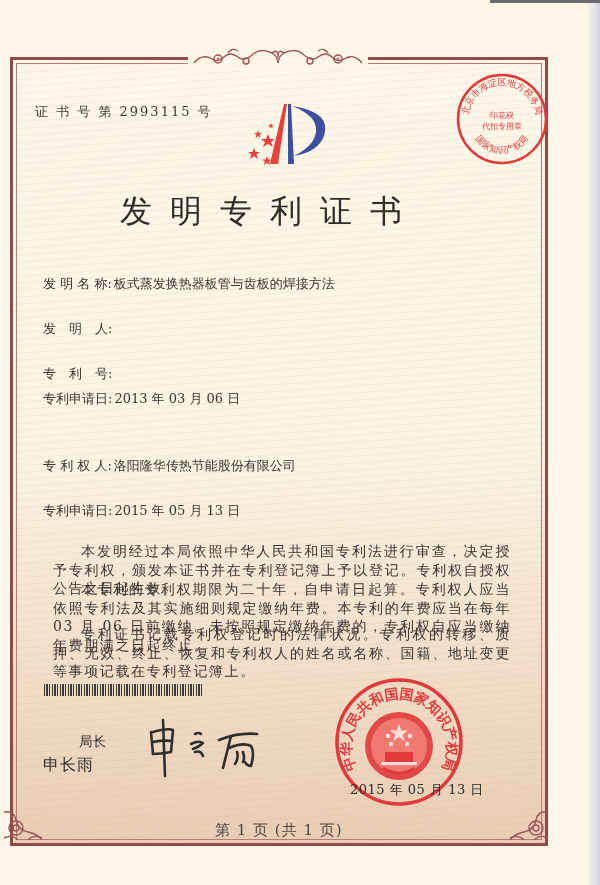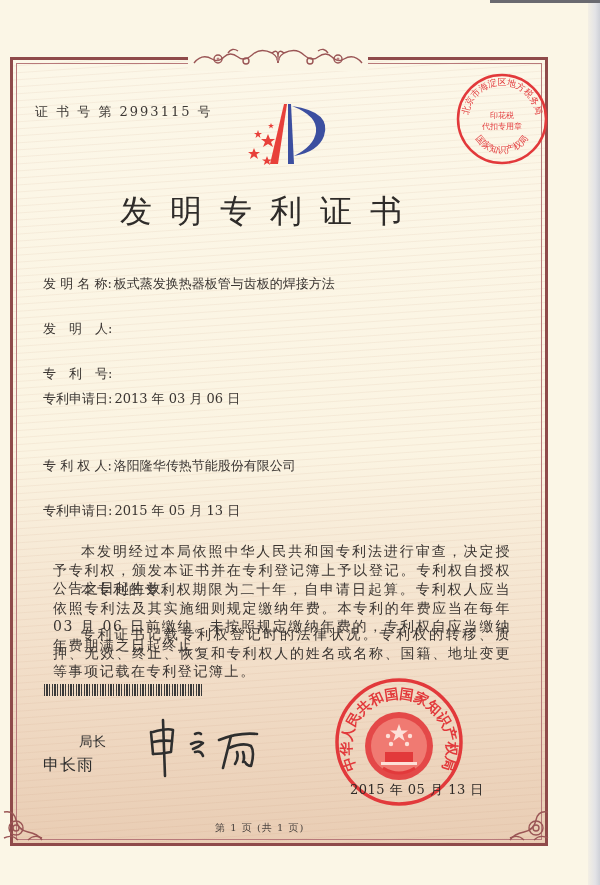--- a/index.html
+++ b/index.html
@@ -95,21 +95,21 @@
       font-size: 16px; color: #2d2d2d; letter-spacing: 1px;
     }
     .signature { position: absolute; left: 145px; top: 712px; width: 120px; height: 70px; }
     .official-seal { position: absolute; left: 333px; top: 676px; width: 132px; height: 132px; }
     .seal-date {
       position: absolute; left: 350px; top: 781px;
       font-size: 13px; color: #2f2b28; letter-spacing: 0.5px;
     }
     .page-num {
       position: absolute; left: 215px; top: 821px;
-      font-size: 10px; color: #4c4541; letter-spacing: 1px;
+      font-size: 15px; color: #4c4541; letter-spacing: 1px;
     }
   </style>
 </head>
 <body>
 
 <div class="page-edge"></div>
 <div class="page-edge-top"></div>
 
 <div class="frame"></div>
 

